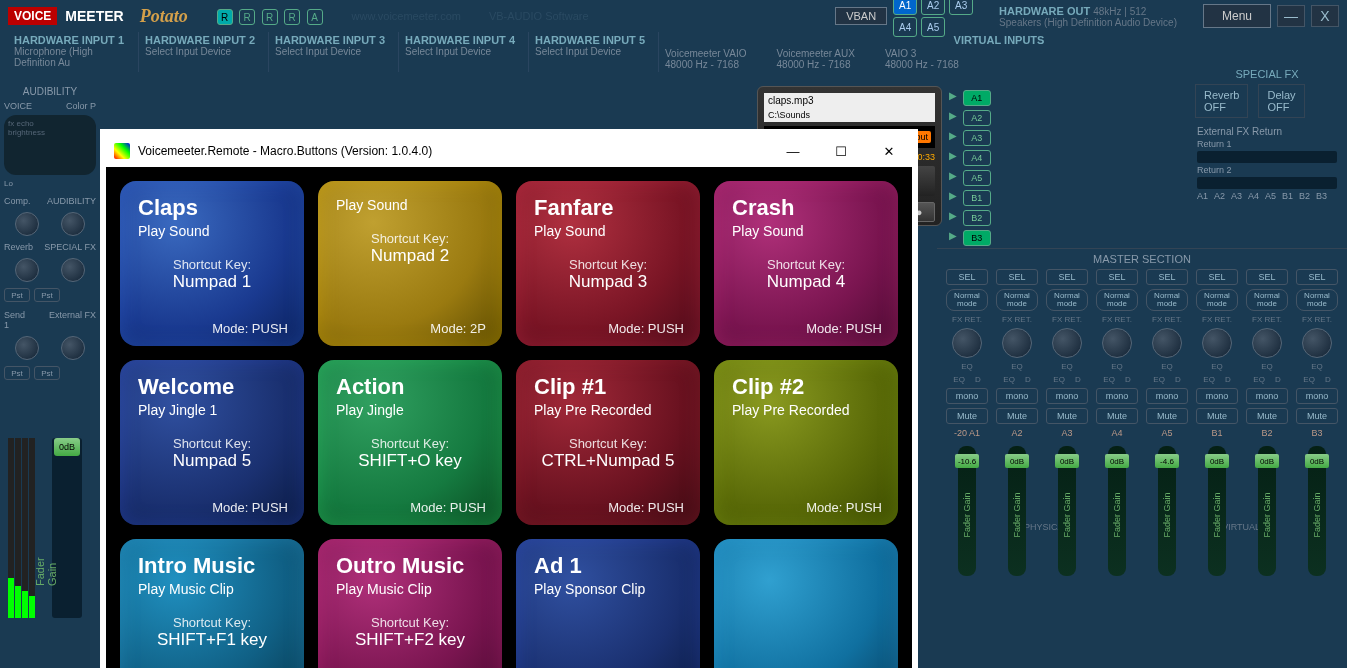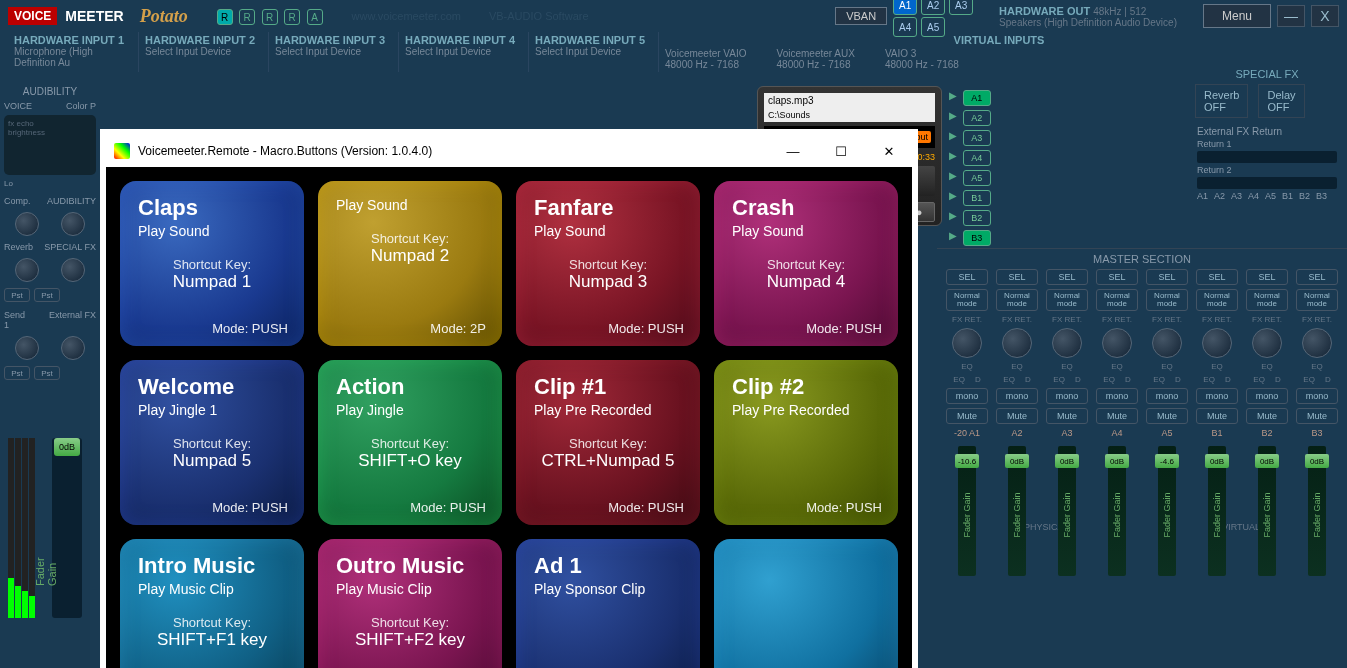--- a/index.html
+++ b/index.html
@@ -74,25 +74,25 @@
 .ab-row { display: flex; gap: 6px;}
 .ab { width: 28px; height: 16px; border: 1px solid #5a8; border-radius: 3px; font-size: 9px; color: #7c9; display: flex; align-items: center; justify-content: center;}
 .ab.on { background: #0a6; color: #000;}
 .arrow { color: #5a8; font-size: 10px; }
 
 
 .master-title { text-align: center; color: #89a; font-size: 11px; margin-top: 186px; border-top: 1px solid #345; padding-top: 4px;}
 .master { display: flex; gap: 2px; padding: 4px 6px 0; }
 .bus-strip { flex: 1; display: flex; flex-direction: column; align-items: center; gap: 4px; justify-content: center;}
 .sel-btn, .mode-btn, .mono-btn, .mute-btn { width: 42px; height: 16px; border: 1px solid #456; border-radius: 3px; font-size: 9px; color: #9bc; display: flex; align-items: center; justify-content: center;}
-.mode-btn { height: 22px; flex-direction: column; font-size: 8px; line-height: 1;}
+.mode-btn { height: 22px; flex-direction: column; font-size: 8px; line-height: 1; border-radius: 8px;}
 .eq-knob { width: 30px; height: 30px; border-radius: 50%; background: radial-gradient(circle at 35% 35%,#456,#123); border: 1px solid #567;}
 .eq-lbl { font-size: 8px; color: #678;}
 .bus-label { font-size: 9px; color: #b98;}
-.bus-fader { width: 18px; height: 130px; background: linear-gradient(to top,#0c3020,#052015); border-radius: 2px; position: relative; margin-top: 4px;}
+.bus-fader { width: 18px; height: 130px; background: linear-gradient(to top,#0c3020,#052015); border-radius: 8px; position: relative; margin-top: 4px;}
 .bus-handle { position: absolute; top: 8px; left: -3px; width: 24px; height: 14px; background: linear-gradient(#8c8,#4a4); border-radius: 2px; font-size: 8px; color:#000; display:flex; align-items:center; justify-content:center;}
 .fg-txt { transform: rotate(-90deg); font-size: 9px; color: #6a6; margin-top: -70px;}
 .phys-virt { display: flex; font-size: 9px; color: #678; padding: 2px 10px; justify-content: space-around;}
 
 
 .macro-window { position: absolute; left: 100px; top: 82px; width: 818px; height: 586px; background: #000; border: 6px solid #ffffff; z-index: 100; margin-top: 47px;}
 .macro-titlebar { background: #fff; color: #000; display: flex; align-items: center; padding: 4px 8px; height: 32px; font-size: 12px;}
 .macro-icon { width: 16px; height: 16px; background: linear-gradient(45deg,#f00,#ff0,#0f0,#00f); margin-right: 8px; border-radius: 2px;}
 .macro-winbtns { margin-left: auto; display: flex; gap: 18px;}
 .mw-btn { width: 30px; height: 24px; display: flex; align-items: center; justify-content: center; font-size: 13px; color: #000;}
@@ -192,21 +192,21 @@
     </div>
   </div>
 </div>
 
 <div class="leftside">
   <div class="side-label" style="text-align:center">AUDIBILITY</div>
   <div style="display:flex;justify-content:space-between;font-size:9px;color:#89a;">
     <span>VOICE</span>
     <span>Color P</span>
   </div>
-  <div style="height:60px;background:#112530;margin:4px 0;border-radius:5px;padding:4px;font-size:8px;color:#567;">
+  <div style="height:60px;background:#112530;margin:4px 0;border-radius:12px;padding:4px;font-size:8px;color:#567;">
     <div>fx echo</div>
     <div>brightness</div>
   </div>
   <div style="font-size:8px;color:#89a">Lo</div>
   <div style="display:flex;justify-content:space-between;font-size:9px;color:#89a;margin-top:8px">
     <span>Comp.</span>
     <span>AUDIBILITY</span>
   </div>
   <div class="side-knob-row">
       <div class="knob"></div>

